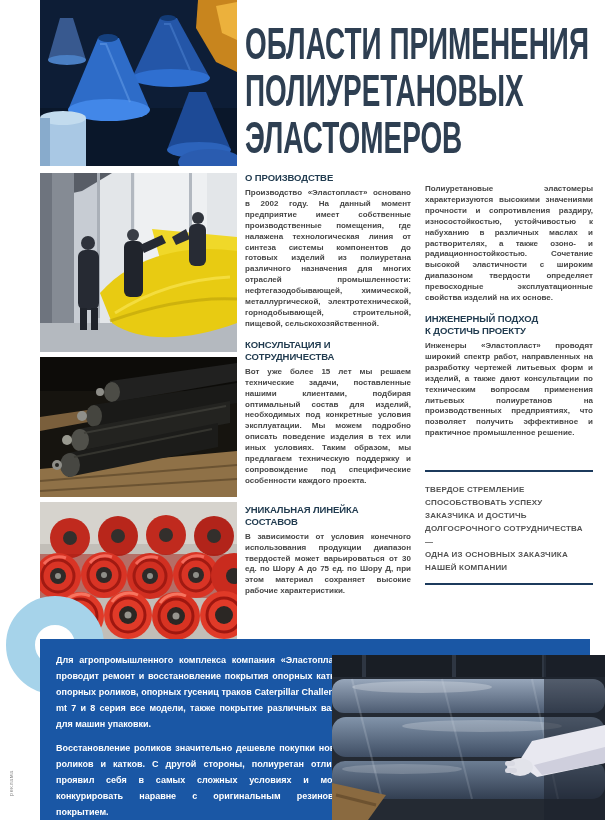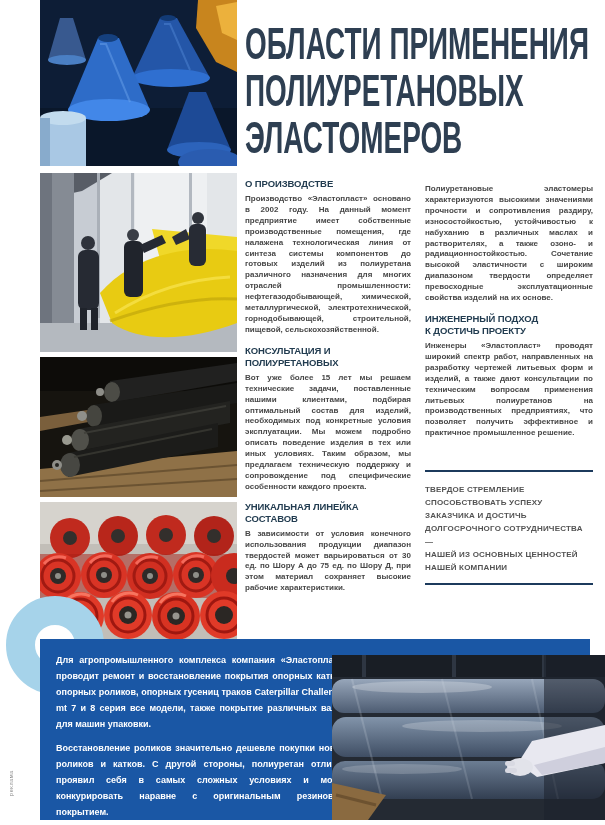--- a/index.html
+++ b/index.html
@@ -21,33 +21,33 @@
   .ph2{top:173px;height:179px;}
   .ph3{top:357px;height:140px;}
   .ph4{top:502px;height:138px;}
   
   .donut{
     position:absolute;left:6px;top:596px;width:40px;height:40px;
     border:29px solid #a6d3ea;border-radius:50%;background:#ffffff;z-index:2;
   }
   
   .col{position:absolute;z-index:1;}
-  .col-mid{left:245px;top:178px;width:166px;}
+  .col-mid{left:245px;top:172px;width:166px;}
   .col-right{left:425px;top:180px;width:168px;}
   .col h2{
     margin:0;font-size:9.5px;line-height:12px;font-weight:700;color:#223c50;
     letter-spacing:-0.1px;white-space:pre-line;
   }
   .col p{
     margin:4px 0 0 0;font-size:8px;line-height:10.9px;color:#474747;
     text-align:justify;
     font-weight:bold;
   }
   .col h2.gap1{margin-top:9px;}
-  .col h2.gap2{margin-top:8px;}
+  .col h2.gap2{margin-top:17px;}
   .divider{height:2px;background:#1c3a5c;border:none;margin:0;}
   .div1{margin-top:31px;}
   .div2{margin-top:9px;}
   .quote{
     margin:11px 0 0 0 !important;font-size:8px !important;line-height:13px !important;
     color:#535353 !important;font-weight:400;letter-spacing:0.2px;
     white-space:pre-line;text-align:left !important;
   }
   
   .bluebox{
@@ -222,37 +222,37 @@
         <path d="M24,101 A21 21 0 0 1 50,94" stroke="#f7745f" stroke-width="3" fill="none"></path>
         <path d="M72,100 A21 21 0 0 1 98,93" stroke="#f7745f" stroke-width="3" fill="none"></path>
         <path d="M120,101 A21 21 0 0 1 146,94" stroke="#f7745f" stroke-width="3" fill="none"></path>
       </g>
     </svg>
   </figure>
 
   <section class="col col-mid">
     <h2>О ПРОИЗВОДСТВЕ</h2>
     <p>Производство «Эластопласт» основано в 2002 году. На данный момент предприятие имеет собственные производственные помещения, где налажена технологическая линия от синтеза системы компонентов до готовых изделий из полиуретана различного назначения для многих отраслей промышленности: нефтегазодобывающей, химической, металлургической, электротехнической, горнодобывающей, строительной, пищевой, сельскохозяйственной.</p>
-    <h2 class="gap1">КОНСУЛЬТАЦИЯ И ПОЛИУРЕТАНОВЫХ</h2>
+    <h2 class="gap1">КОНСУЛЬТАЦИЯ И СОТРУДНИЧЕСТВА</h2>
     <p>Вот уже более 15 лет мы решаем технические задачи, поставленные нашими клиентами, подбирая оптимальный состав для изделий, необходимых под конкретные условия эксплуатации. Мы можем подробно описать поведение изделия в тех или иных условиях. Таким образом, мы предлагаем техническую поддержку и сопровождение под специфические особенности каждого проекта.</p>
     <h2 class="gap2">УНИКАЛЬНАЯ ЛИНЕЙКА СОСТАВОВ</h2>
     <p>В зависимости от условия конечного использования продукции диапазон твердостей может варьироваться от 30 ед. по Шору А до 75 ед. по Шору Д, при этом материал сохраняет высокие рабочие характеристики.</p>
   </section>
 
   <section class="col col-right">
     <p>Полиуретановые эластомеры характеризуются высокими значениями прочности и сопротивления раздиру, износостойкостью, устойчивостью к набуханию в различных маслах и растворителях, а также озоно- и радиационностойкостью. Сочетание высокой эластичности с широким диапазоном твердости определяет превосходные эксплуатационные свойства изделий на их основе.</p>
     <h2 class="gap1">ИНЖЕНЕРНЫЙ ПОДХОД
 К ДОСТИЧЬ ПРОЕКТУ</h2>
     <p>Инженеры «Эластопласт» проводят широкий спектр работ, направленных на разработку чертежей литьевых форм и изделий, а также дают консультации по техническим вопросам применения литьевых полиуретанов на производственных предприятиях, что позволяет получить эффективное и практичное промышленное решение.</p>
     <hr class="divider div1">
     <p class="quote">ТВЕРДОЕ СТРЕМЛЕНИЕ
 СПОСОБСТВОВАТЬ УСПЕХУ
 ЗАКАЗЧИКА И ДОСТИЧЬ
 ДОЛГОСРОЧНОГО СОТРУДНИЧЕСТВА —
-НАШЕЙ ИЗ ОСНОВНЫХ ЦЕННОСТЕЙ
+ОДНА ИЗ ОСНОВНЫХ ЗАКАЗЧИКА
 НАШЕЙ КОМПАНИИ</p>
     <hr class="divider div2">
   </section>
 
   <section class="bluebox">
     <div class="boxtext">
       <p>Для агропромышленного комплекса компания «Эластопласт» проводит ремонт и восстановление покрытия опорных катков, опорных роликов, опорных гусениц траков Caterpillar Challenger mt 7 и 8 серия все модели, также покрытие различных валов для машин упаковки.</p>
       <p>Восстановление роликов значительно дешевле покупки новых роликов и катков. С другой стороны, полиуретан отлично проявил себя в самых сложных условиях и может конкурировать наравне с оригинальным резиновым покрытием.</p>
     </div>
   </section>

